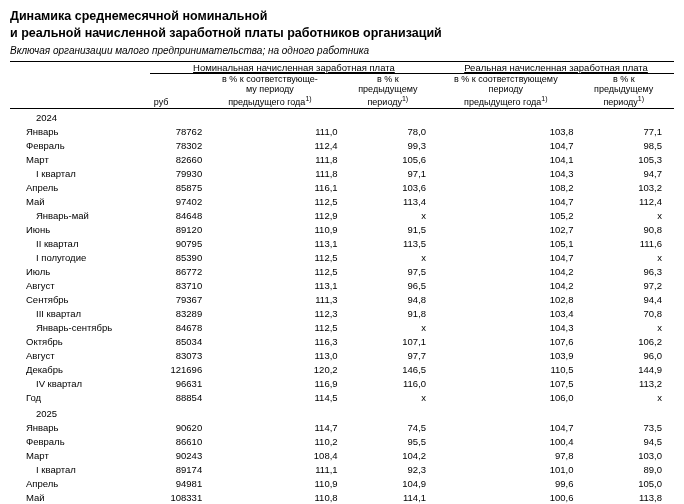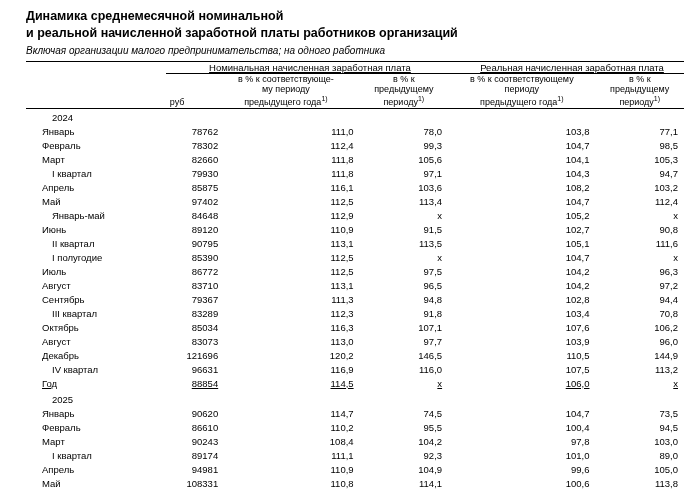--- a/index.html
+++ b/index.html
@@ -11,21 +11,21 @@
     width: 684px;
     height: 504px;
     font-family: "Liberation Sans", sans-serif;
     color: #000000;
     overflow: hidden;
   }
   .page {
     width: 640px;
     height: 504px;
     box-sizing: border-box;
-    padding: 8px 10px 0 26px;
+    padding: 8px 10px 0 10px;
     position: relative;
   }
   .title {
     font-size: 12.5px;
     font-weight: bold;
     line-height: 1.35;
     margin: 0 0 2px 0;
   }
   .subtitle {
     font-size: 10px;
@@ -86,21 +86,21 @@
     padding-left: 26px;
     padding-top: 2px;
   }
   .num {
     text-align: right;
     padding-right: 16px;
     font-size: 9.5px;
     white-space: nowrap;
   }
   .num.n2, .num.r2 { padding-right: 12px; }
-  .bold { font-weight: bold; text-decoration: underline; }
+  .bold { font-weight: bold; }
   tr.datarow td { height: 14px; line-height: 14px; }
   .sup { font-size: 7px; vertical-align: super; }
 </style>
 </head>
 <body>
 
 <div class="page">
 
   <div class="title">
     <span>Динамика среднемесячной номинальной</span><br>
@@ -264,20 +264,28 @@
         </tr>
         <tr class="datarow">
           <td class="rowlabel indent2">III квартал</td>
           <td class="num">83289</td>
           <td class="num">112,3</td>
           <td class="num n2">91,8</td>
           <td class="num">103,4</td>
           <td class="num r2">70,8</td>
         </tr>
         <tr class="datarow">
+          <td class="rowlabel indent2">Январь-сентябрь</td>
+          <td class="num">84678</td>
+          <td class="num">112,5</td>
+          <td class="num n2">х</td>
+          <td class="num">104,3</td>
+          <td class="num r2">х</td>
+        </tr>
+        <tr class="datarow">
           <td class="rowlabel indent1">Октябрь</td>
           <td class="num">85034</td>
           <td class="num">116,3</td>
           <td class="num n2">107,1</td>
           <td class="num">107,6</td>
           <td class="num r2">106,2</td>
         </tr>
         <tr class="datarow">
           <td class="rowlabel indent1">Август</td>
           <td class="num">83073</td>

